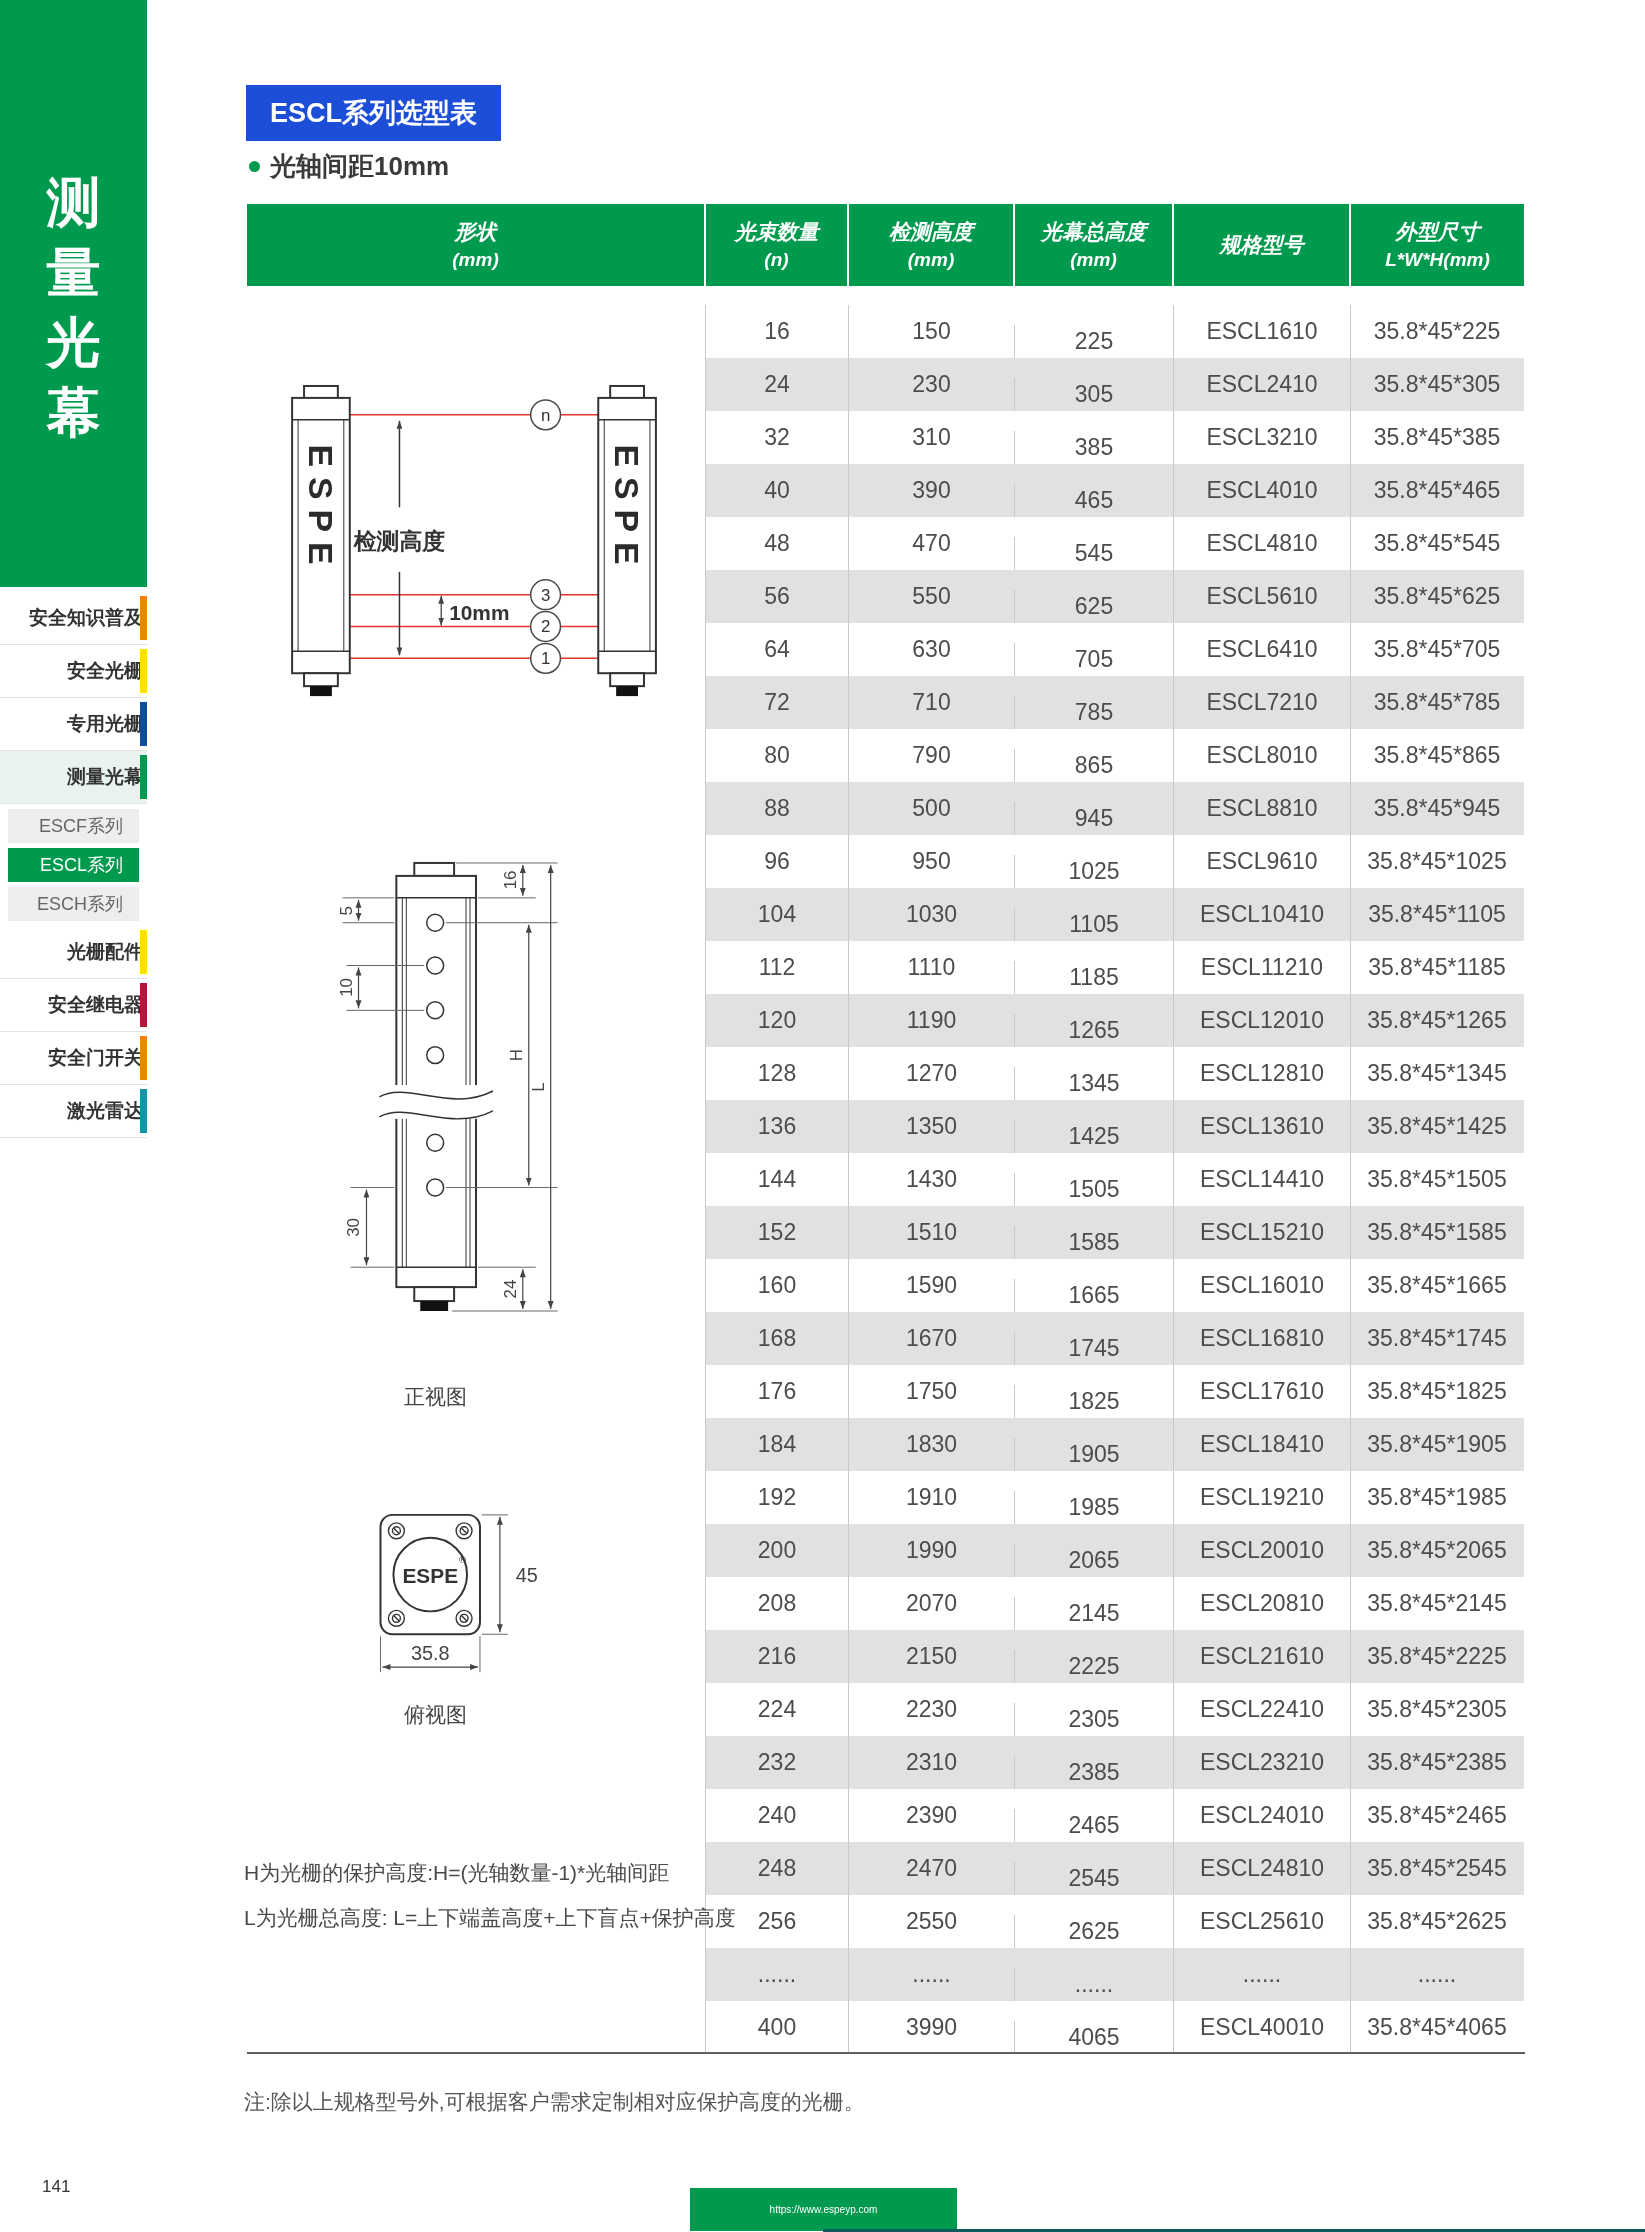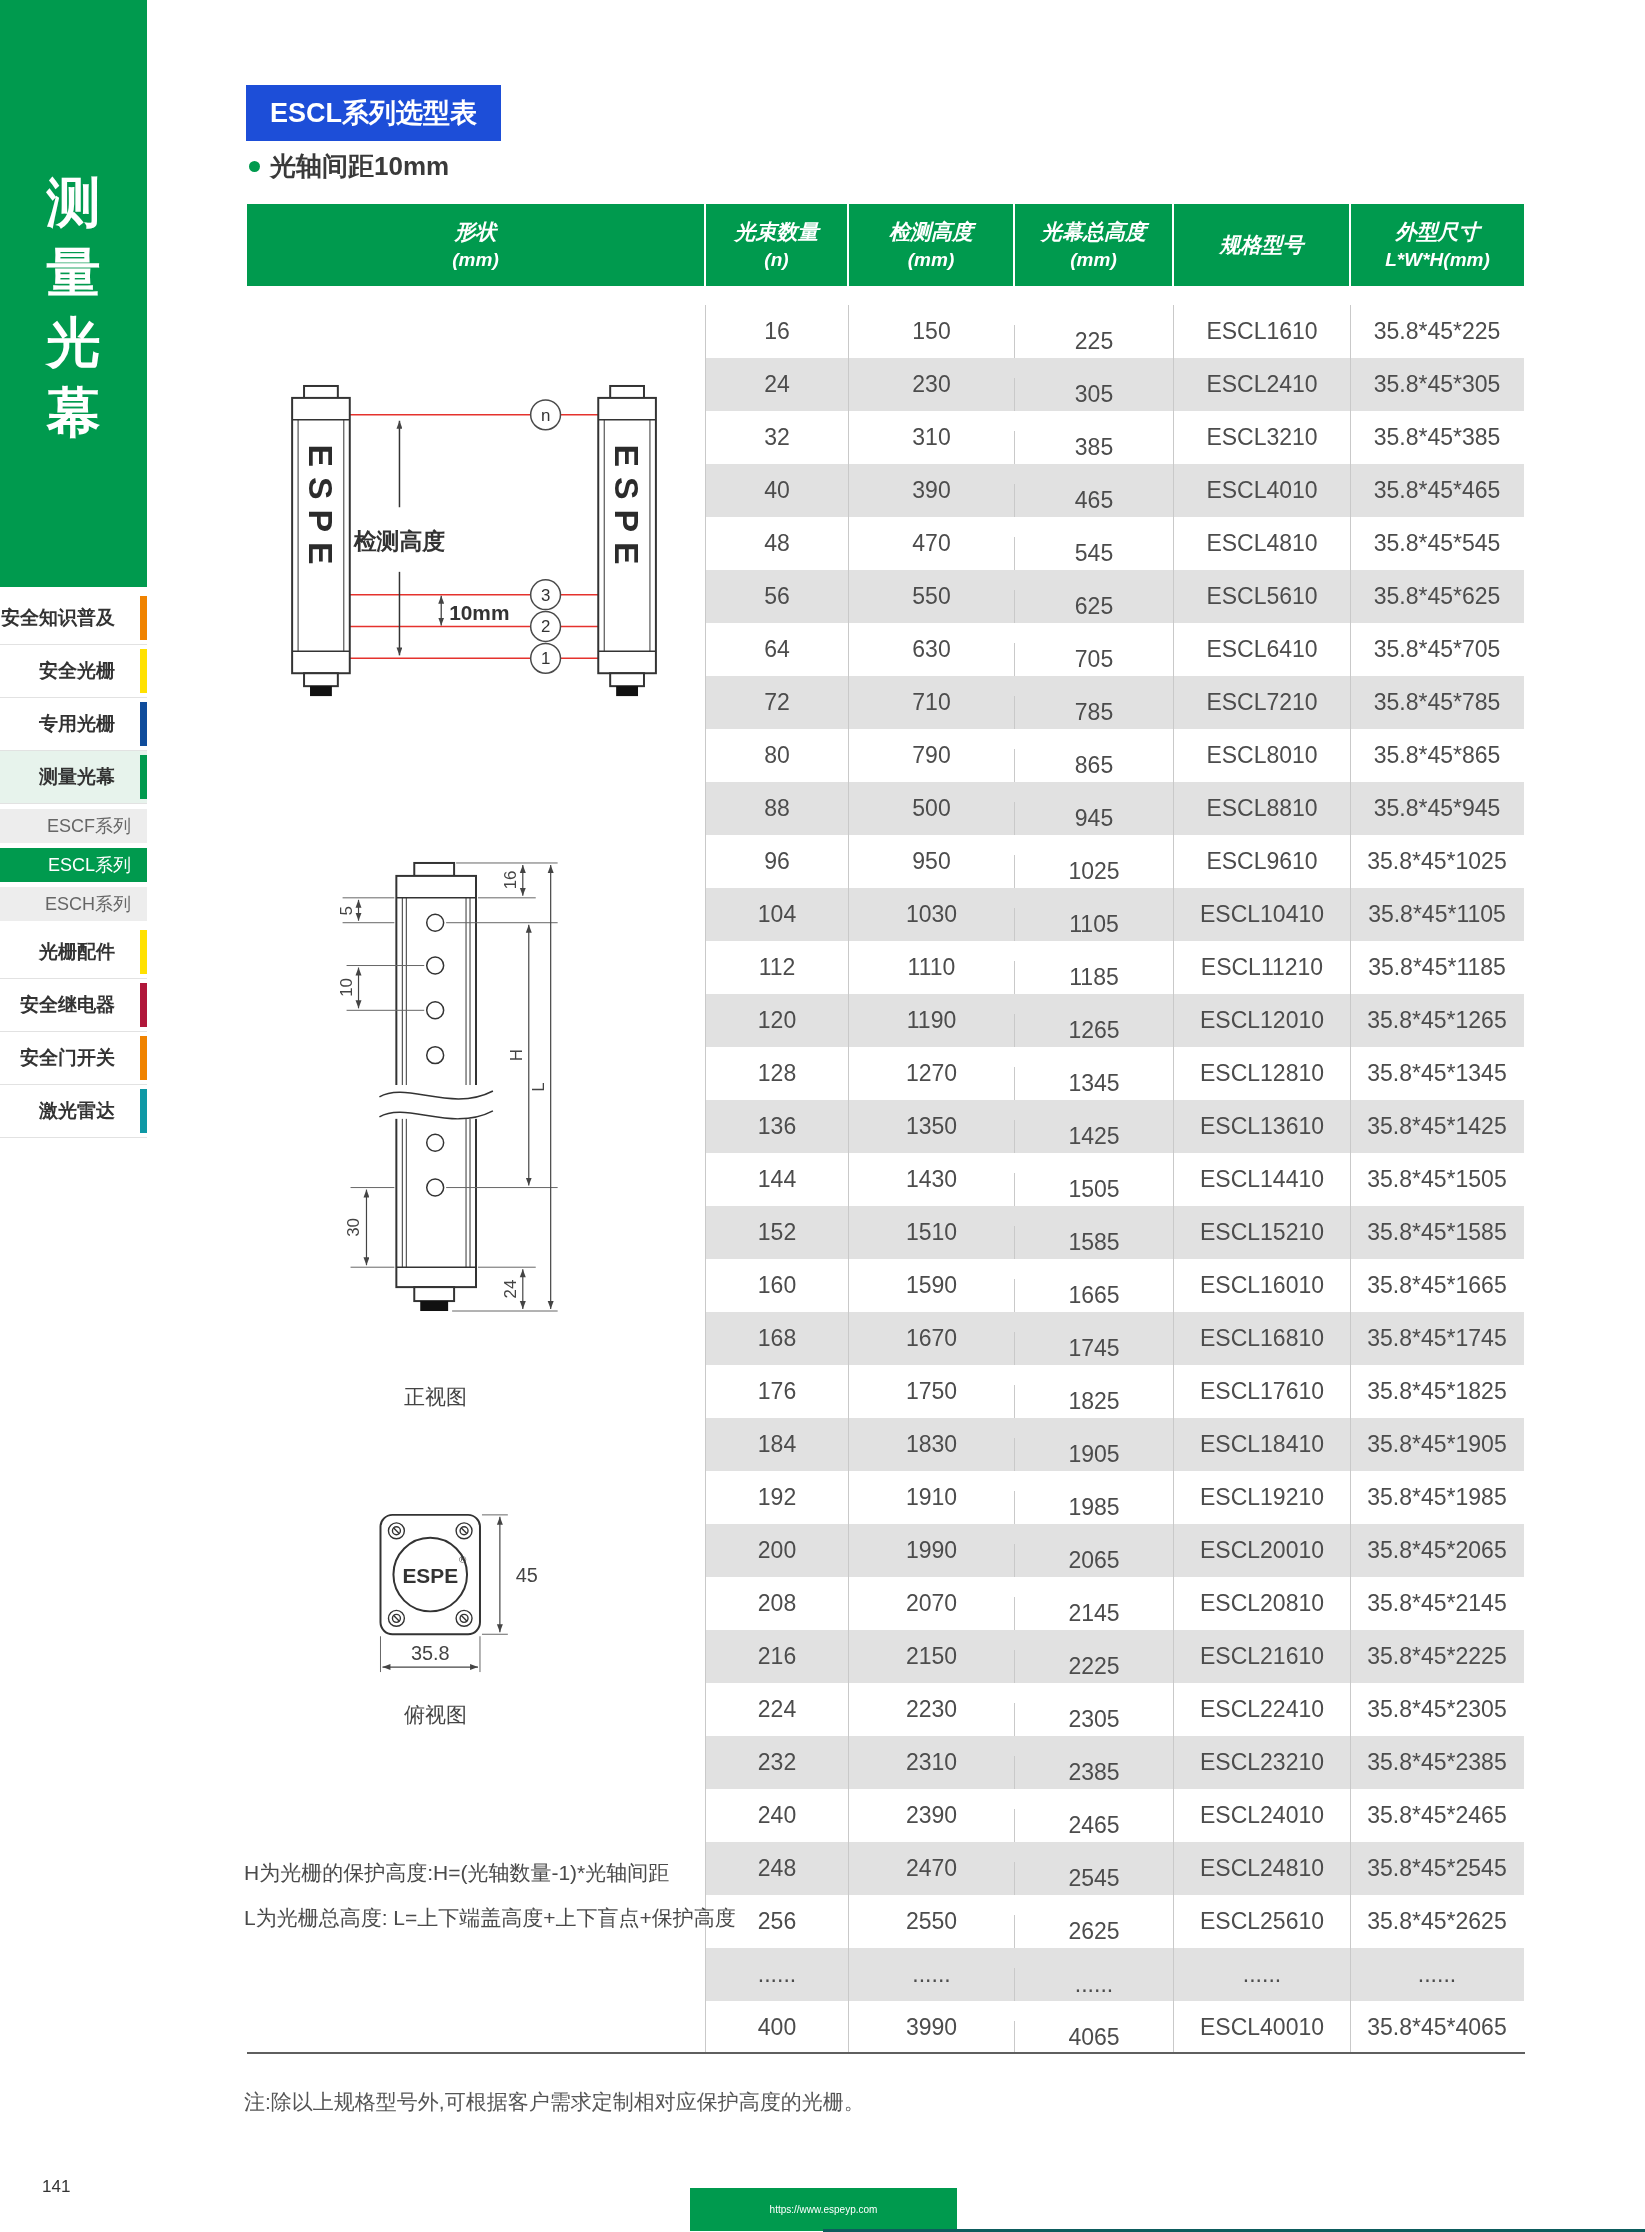--- a/index.html
+++ b/index.html
@@ -6,25 +6,25 @@
   body{font-family:"Liberation Sans","DejaVu Sans",sans-serif;}
   .page{position:relative;width:1646px;height:2233px;background:#fff;overflow:hidden;}
 
   
   .banner{position:absolute;left:0;top:0;width:147px;height:587px;background:#009a4e;}
   .vtitle{position:absolute;left:0;top:167px;width:147px;text-align:center;color:#fff;
           font-size:54px;font-weight:bold;line-height:70px;letter-spacing:0;}
   .vtitle span{display:block;}
   .sidemenu{position:absolute;left:0;top:592px;width:147px;}
   .side-cat{position:relative;height:53px;display:flex;align-items:center;justify-content:flex-end;
-            padding-right:32px;box-sizing:border-box;background:#fff;border-bottom:1px solid #e2e2e2;
+            padding-right:4px;box-sizing:border-box;background:#fff;border-bottom:1px solid #e2e2e2;
             font-size:19px;font-weight:bold;color:#333;text-align:right;}
   .side-cat.active{background:#e7f3ec;}
   .side-accent{position:absolute;right:0;top:4px;bottom:4px;width:7px;}
-  .side-series{height:34px;margin:5px 0;display:flex;align-items:center;justify-content:flex-end;
+  .side-series{height:34px;margin:5px 8px;display:flex;align-items:center;justify-content:flex-end;
                padding-right:16px;box-sizing:border-box;background:#ededed;color:#666;font-size:18px;}
   .side-series.active{background:#009a4e;color:#ffffff;}
 
   
   .badge{position:absolute;left:246px;top:85px;width:255px;height:56px;background:#1d4ed8;color:#fff;
          display:flex;align-items:center;justify-content:center;font-size:27px;font-weight:bold;}
   .bullet-line{position:absolute;left:249px;top:149px;display:flex;align-items:center;}
   .bullet-dot{width:11px;height:11px;border-radius:50%;background:#009a4e;margin-right:10px;}
   .bullet-text{font-size:26px;font-weight:bold;color:#3a3a3a;}
 

